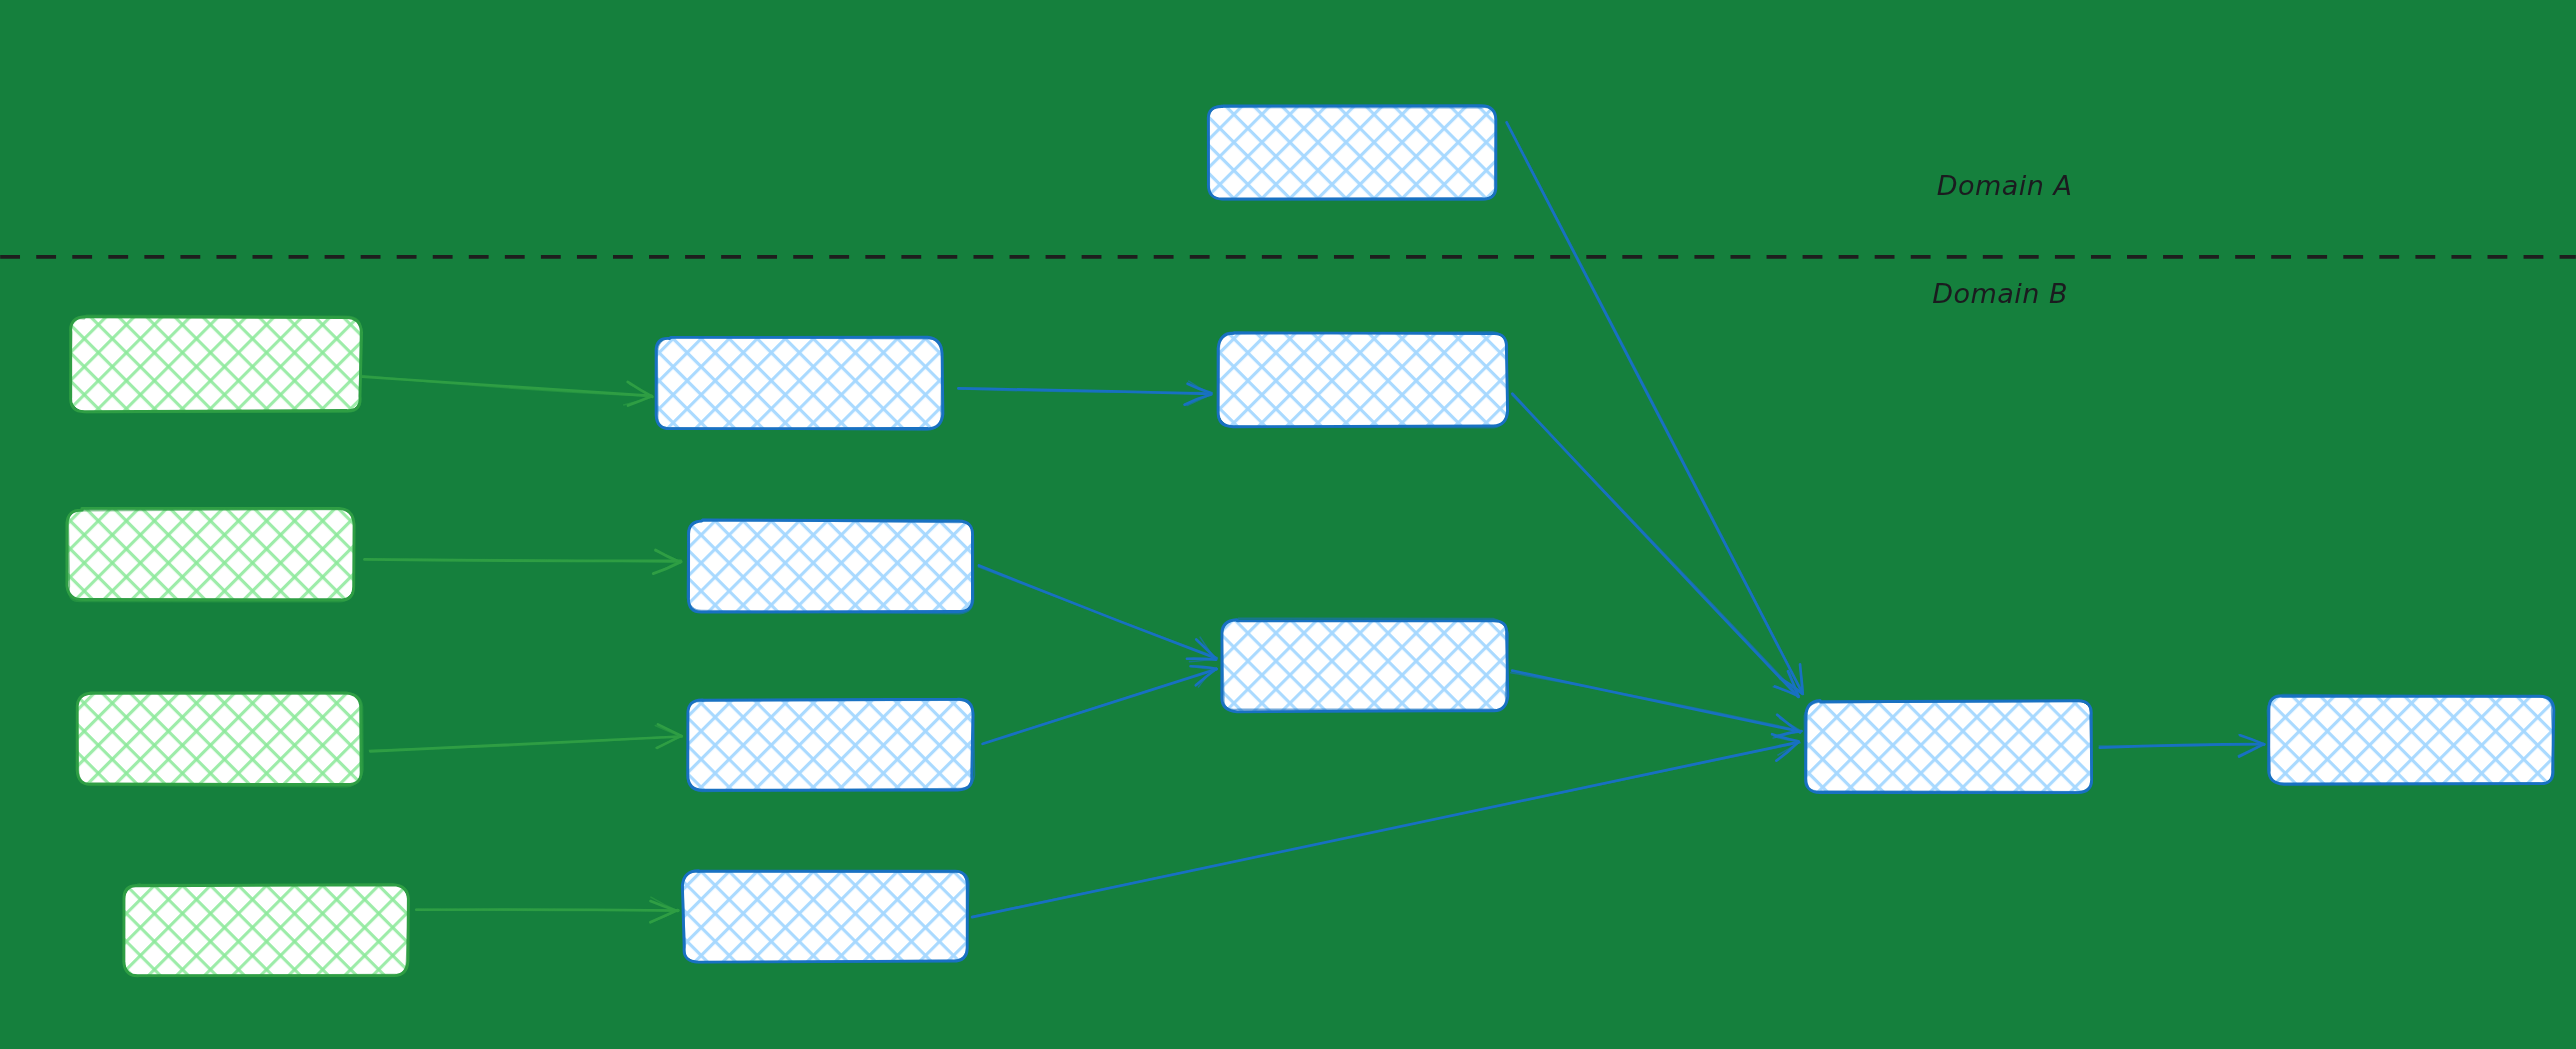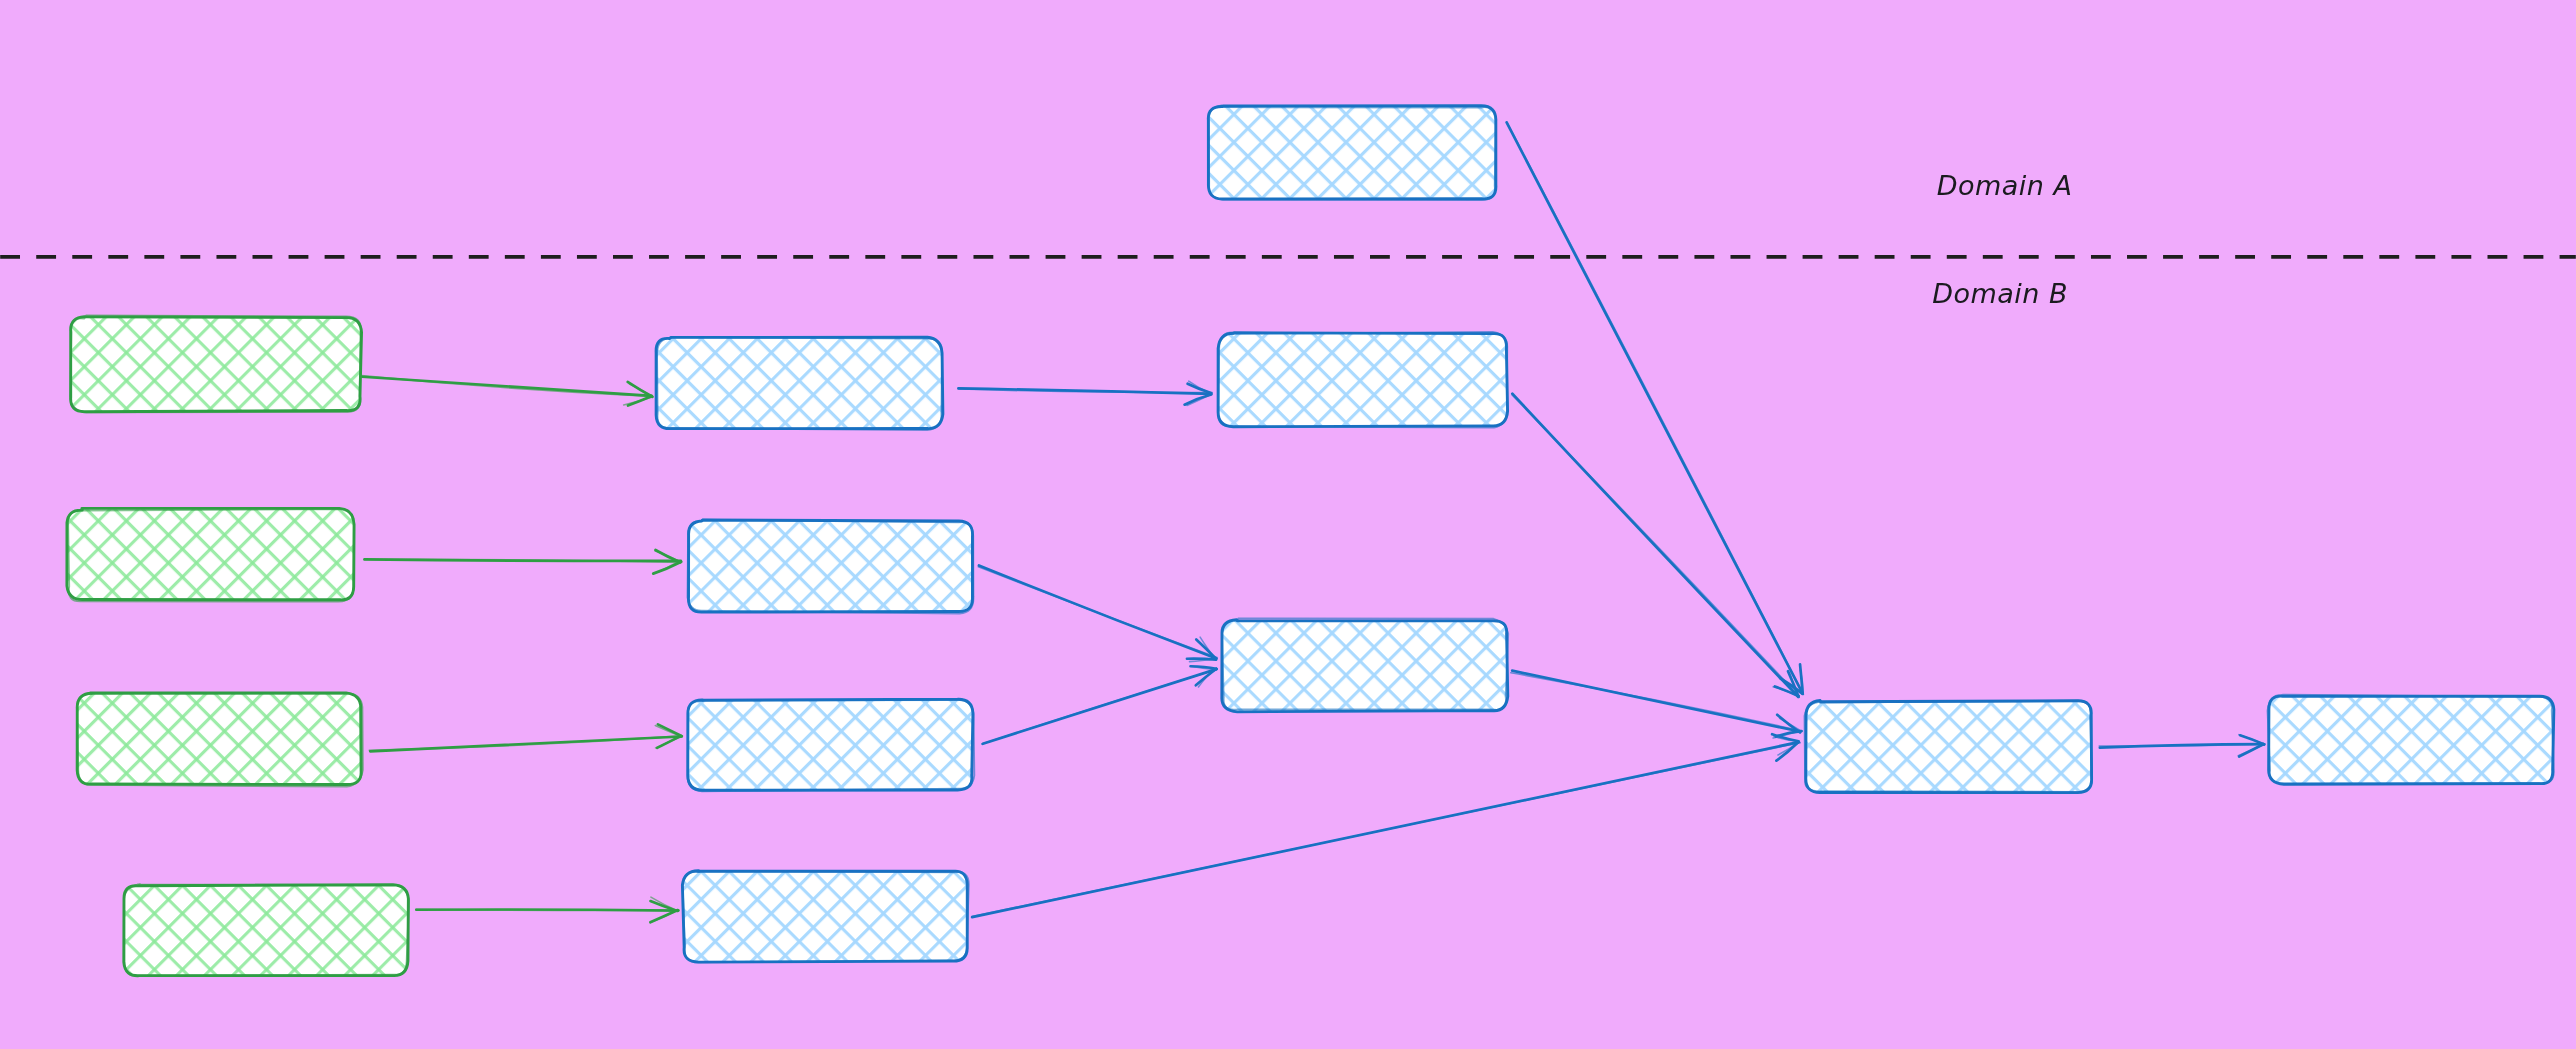--- a/index.html
+++ b/index.html
@@ -8,21 +8,21 @@
     padding: 0;
     background: #ffffff;
   }
   body {
     font-family: "DejaVu Sans", sans-serif;
   }
   #canvas-wrap {
     position: relative;
     width: 2576px;
     height: 1049px;
-    background: #f0abfc;
+    background: #15803d;
     overflow: hidden;
   }
   svg#diagram {
     display: block;
     width: 2576px;
     height: 1049px;
   }
   .domain-label {
     font-family: "DejaVu Sans", sans-serif;
     font-size: 30px;

